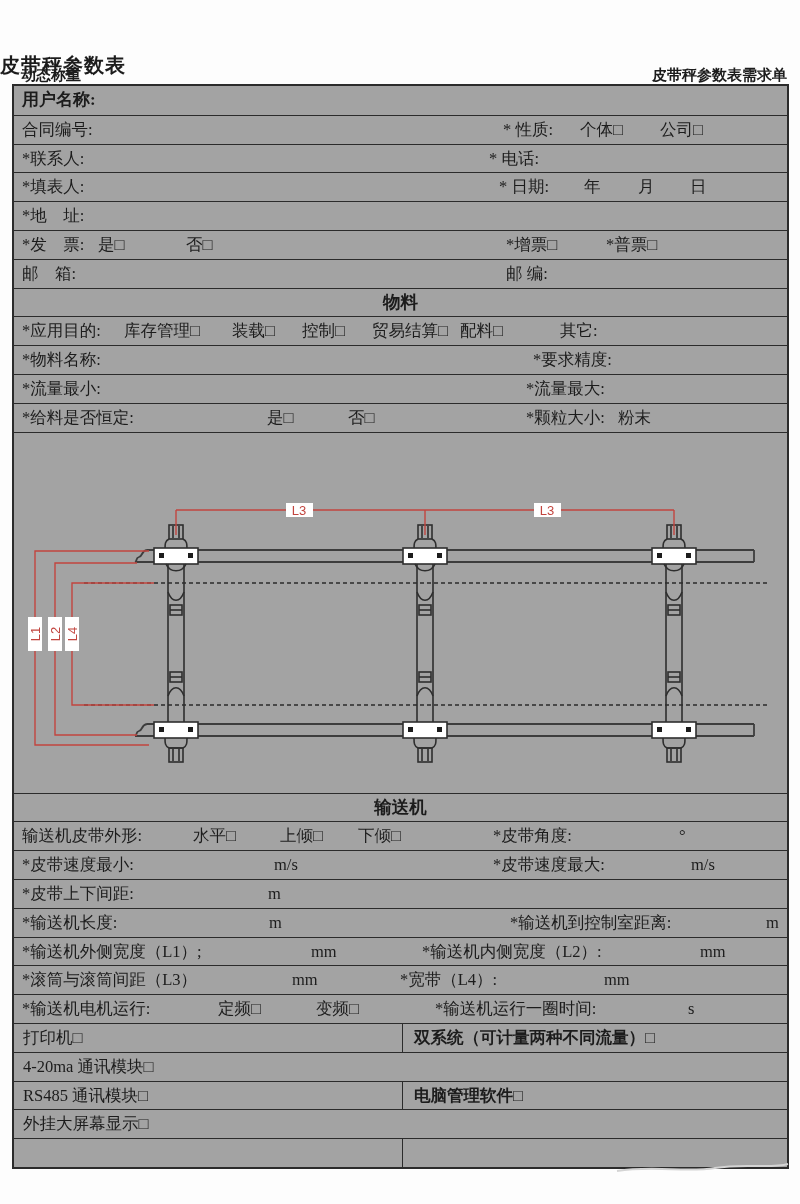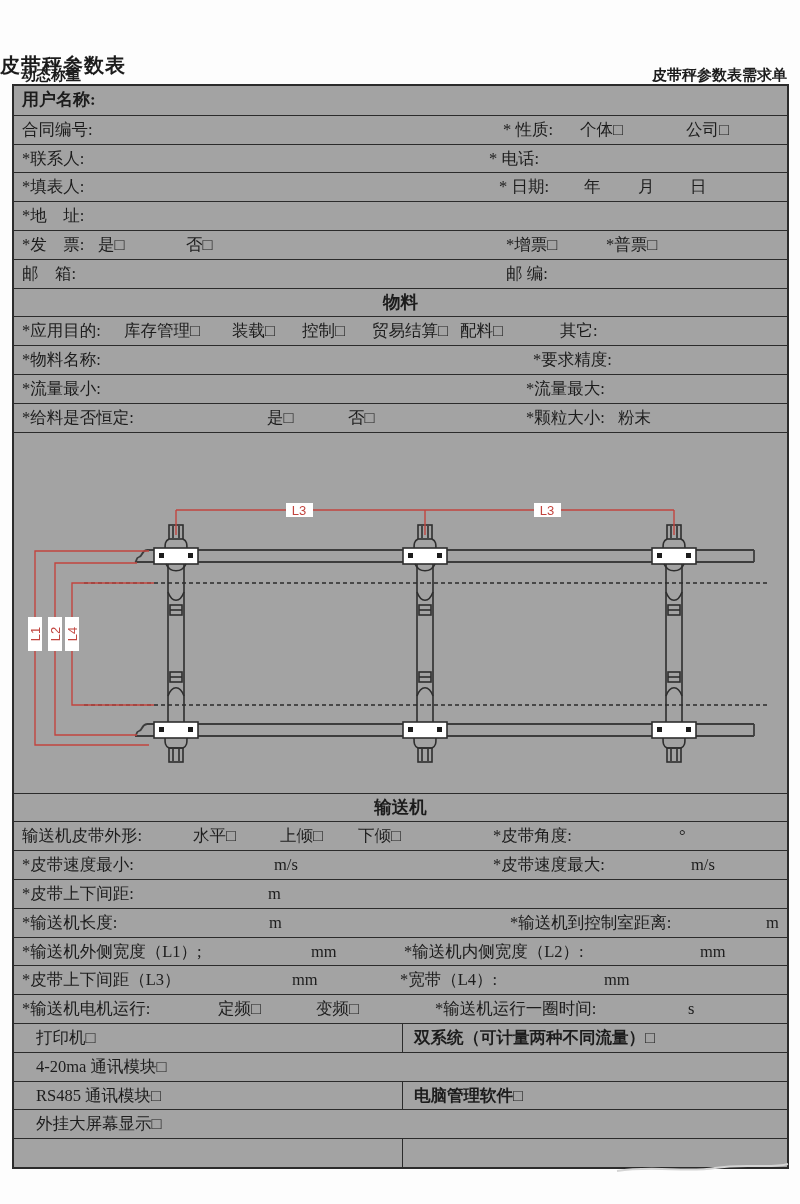--- a/index.html
+++ b/index.html
@@ -23,21 +23,21 @@
   .row .lab { position: absolute; left: 8px; top: 0; }
   .abs { position: absolute; top: 0; }
   .bold { font-weight: 700; font-size: 17px; }
   .sec { text-align: center; font-weight: 700; font-size: 17.5px; }
   .chk { cursor: default; }
 
   .diagram-row { height: 361px; }
   .diagram-row svg { position: absolute; left: 0; top: 1.5px; }
 
   .opt2 { display: flex; }
-  .opt2 .cell { flex: 0 0 388px; padding-left: 22px; overflow: hidden; }
+  .opt2 .cell { flex: 0 0 388px; padding-left: 9px; overflow: hidden; }
   .opt2 .cell + .cell { flex: 0 0 385px; border-left: 1.5px solid #2b2b2b; padding-left: 11px; font-weight: bold; }
 
   .artifact { position: absolute; }
 </style>
 </head>
 <body>
 
 <div class="page">
 
   <div class="topbar">
@@ -50,21 +50,21 @@
   <div class="formtable">
 
     <div class="row">
       <span class="lab bold">用户名称:</span>
     </div>
 
     <div class="row">
       <span class="lab">合同编号:</span>
       <span class="abs" style="left:489px">* 性质:</span>
       <span class="abs chk" style="left:566px">个体□</span>
-      <span class="abs chk" style="left:672px">公司□</span>
+      <span class="abs chk" style="left:646px">公司□</span>
     </div>
 
     <div class="row">
       <span class="lab">*联系人:</span>
       <span class="abs" style="left:475px">* 电话:</span>
     </div>
 
     <div class="row">
       <span class="lab">*填表人:</span>
       <span class="abs" style="left:485px">* 日期:</span>
@@ -221,26 +221,26 @@
     <div class="row">
       <span class="lab">*输送机长度:</span>
       <span class="abs" style="left:255px">m</span>
       <span class="abs" style="left:496px">*输送机到控制室距离:</span>
       <span class="abs" style="left:752px">m</span>
     </div>
 
     <div class="row">
       <span class="lab">*输送机外侧宽度（L1）;</span>
       <span class="abs" style="left:297px">mm</span>
-      <span class="abs" style="left:390px">*输送机内侧宽度（L2）:</span>
+      <span class="abs" style="left:408px">*输送机内侧宽度（L2）:</span>
       <span class="abs" style="left:686px">mm</span>
     </div>
 
     <div class="row">
-      <span class="lab">*皮带上下间距（L3）</span>
+      <span class="lab">*滚筒与滚筒间距（L3）</span>
       <span class="abs" style="left:278px">mm</span>
       <span class="abs" style="left:386px">*宽带（L4）:</span>
       <span class="abs" style="left:590px">mm</span>
     </div>
 
     <div class="row">
       <span class="lab">*输送机电机运行:</span>
       <span class="abs chk" style="left:204px">定频□</span>
       <span class="abs chk" style="left:302px">变频□</span>
       <span class="abs" style="left:421px">*输送机运行一圈时间:</span>

